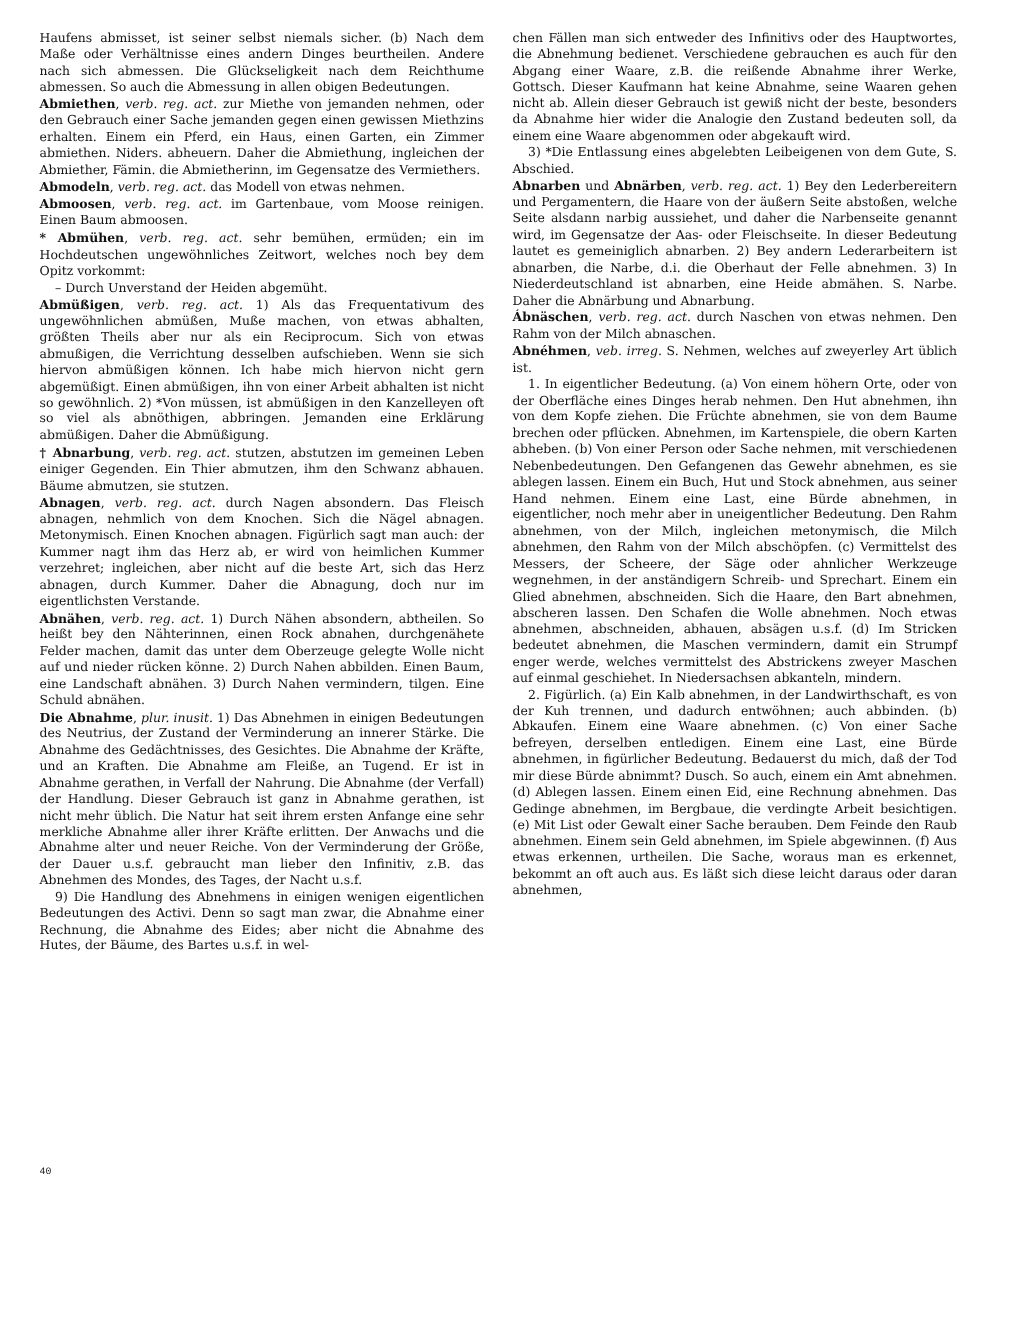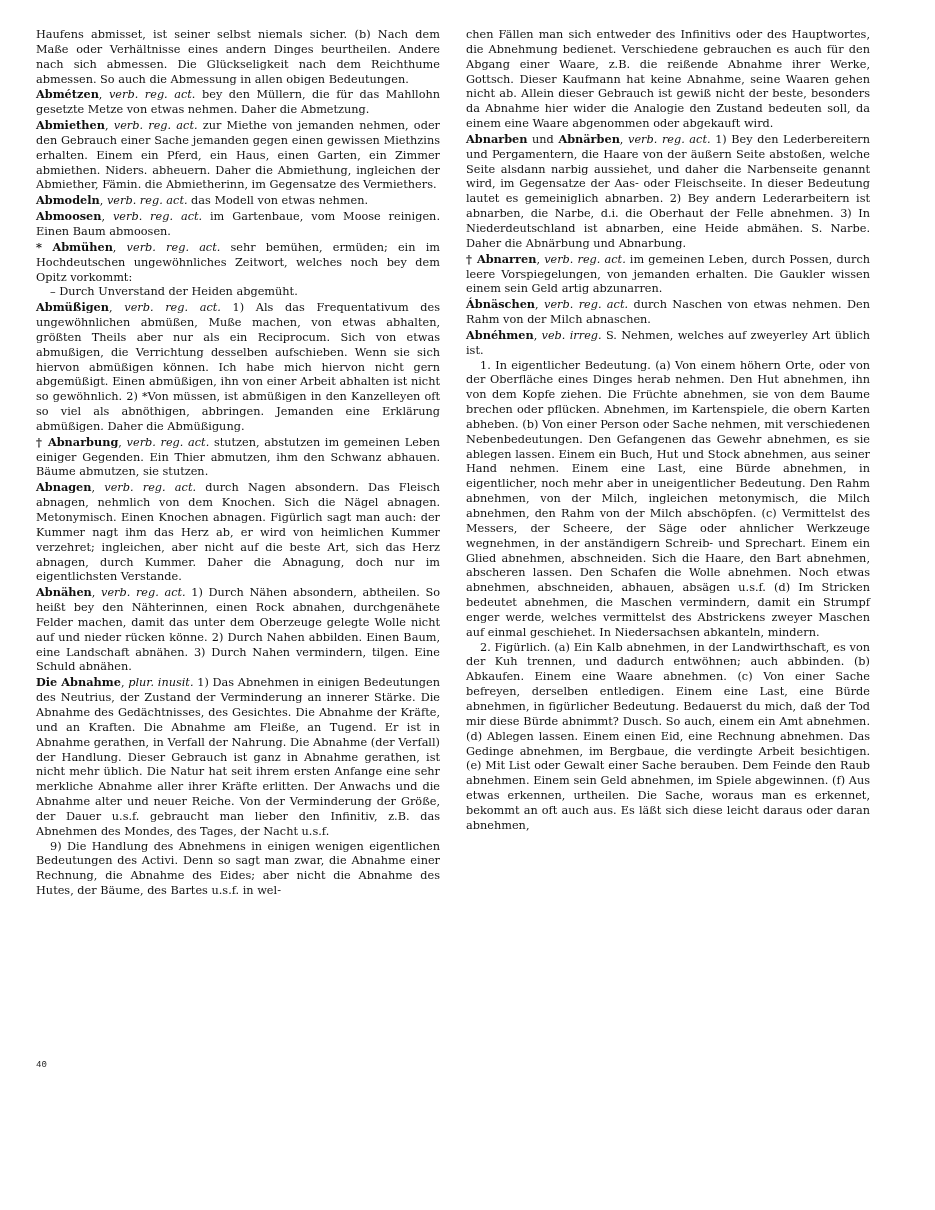--- a/index.html
+++ b/index.html
@@ -52,37 +52,36 @@
     color: #222;
   }
 </style>
 </head>
 <body>
 
 <div class="page">
   <div class="columns">
     <div class="col" id="left-col">
         <p class=""><span>Haufens abmisset, ist seiner selbst niemals sicher. (b) Nach dem Maße oder Verhältnisse eines andern Dinges beurtheilen. Andere nach sich abmessen. Die Glückseligkeit nach dem Reichthume abmessen. So auch die Abmessung in allen obigen Bedeutungen.</span></p>
-        <p class=""><b>Abmétzen</b><span>, </span><i>verb. reg. act.</i><span> bey den Müllern, die für das Mahllohn gesetzte Metze von etwas nehmen. Daher die Abmetzung.</span></p>
         <p class=""><b>Abmiethen</b><span>, </span><i>verb. reg. act.</i><span> zur Miethe von jemanden nehmen, oder den Gebrauch einer Sache jemanden gegen einen gewissen Miethzins erhalten. Einem ein Pferd, ein Haus, einen Garten, ein Zimmer abmiethen. Niders. abheuern. Daher die Abmiethung, ingleichen der Abmiether, Fämin. die Abmietherinn, im Gegensatze des Vermiethers.</span></p>
         <p class=""><b>Abmodeln</b><span>, </span><i>verb. reg. act.</i><span> das Modell von etwas nehmen.</span></p>
         <p class=""><b>Abmoosen</b><span>, </span><i>verb. reg. act.</i><span> im Gartenbaue, vom Moose reinigen. Einen Baum abmoosen.</span></p>
         <p class=""><b>* Abmühen</b><span>, </span><i>verb. reg. act.</i><span> sehr bemühen, ermüden; ein im Hochdeutschen ungewöhnliches Zeitwort, welches noch bey dem Opitz vorkommt:</span></p>
         <p class="ind"><span>– Durch Unverstand der Heiden abgemüht.</span></p>
         <p class=""><b>Abmüßigen</b><span>, </span><i>verb. reg. act.</i><span> 1) Als das Frequentativum des ungewöhnlichen abmüßen, Muße machen, von etwas abhalten, größten Theils aber nur als ein Reciprocum. Sich von etwas abmußigen, die Verrichtung desselben aufschieben. Wenn sie sich hiervon abmüßigen können. Ich habe mich hiervon nicht gern abgemüßigt. Einen abmüßigen, ihn von einer Arbeit abhalten ist nicht so gewöhnlich. 2) *Von müssen, ist abmüßigen in den Kanzelleyen oft so viel als abnöthigen, abbringen. Jemanden eine Erklärung abmüßigen. Daher die Abmüßigung.</span></p>
         <p class=""><b>† Abnarbung</b><span>, </span><i>verb. reg. act.</i><span> stutzen, abstutzen im gemeinen Leben einiger Gegenden. Ein Thier abmutzen, ihm den Schwanz abhauen. Bäume abmutzen, sie stutzen.</span></p>
         <p class=""><b>Abnagen</b><span>, </span><i>verb. reg. act.</i><span> durch Nagen absondern. Das Fleisch abnagen, nehmlich von dem Knochen. Sich die Nägel abnagen. Metonymisch. Einen Knochen abnagen. Figürlich sagt man auch: der Kummer nagt ihm das Herz ab, er wird von heimlichen Kummer verzehret; ingleichen, aber nicht auf die beste Art, sich das Herz abnagen, durch Kummer. Daher die Abnagung, doch nur im eigentlichsten Verstande.</span></p>
         <p class=""><b>Abnähen</b><span>, </span><i>verb. reg. act.</i><span> 1) Durch Nähen absondern, abtheilen. So heißt bey den Nähterinnen, einen Rock abnahen, durchgenähete Felder machen, damit das unter dem Oberzeuge gelegte Wolle nicht auf und nieder rücken könne. 2) Durch Nahen abbilden. Einen Baum, eine Landschaft abnähen. 3) Durch Nahen vermindern, tilgen. Eine Schuld abnähen.</span></p>
         <p class=""><b>Die Abnahme</b><span>, </span><i>plur. inusit.</i><span> 1) Das Abnehmen in einigen Bedeutungen des Neutrius, der Zustand der Verminderung an innerer Stärke. Die Abnahme des Gedächtnisses, des Gesichtes. Die Abnahme der Kräfte, und an Kraften. Die Abnahme am Fleiße, an Tugend. Er ist in Abnahme gerathen, in Verfall der Nahrung. Die Abnahme (der Verfall) der Handlung. Dieser Gebrauch ist ganz in Abnahme gerathen, ist nicht mehr üblich. Die Natur hat seit ihrem ersten Anfange eine sehr merkliche Abnahme aller ihrer Kräfte erlitten. Der Anwachs und die Abnahme alter und neuer Reiche. Von der Verminderung der Größe, der Dauer u.s.f. gebraucht man lieber den Infinitiv, z.B. das Abnehmen des Mondes, des Tages, der Nacht u.s.f.</span></p>
         <p class="ind"><span>9) Die Handlung des Abnehmens in einigen wenigen eigentlichen Bedeutungen des Activi. Denn so sagt man zwar, die Abnahme einer Rechnung, die Abnahme des Eides; aber nicht die Abnahme des Hutes, der Bäume, des Bartes u.s.f. in wel-</span></p>
       </div>
     <div class="col" id="right-col">
         <p class=""><span>chen Fällen man sich entweder des Infinitivs oder des Hauptwortes, die Abnehmung bedienet. Verschiedene gebrauchen es auch für den Abgang einer Waare, z.B. die reißende Abnahme ihrer Werke, Gottsch. Dieser Kaufmann hat keine Abnahme, seine Waaren gehen nicht ab. Allein dieser Gebrauch ist gewiß nicht der beste, besonders da Abnahme hier wider die Analogie den Zustand bedeuten soll, da einem eine Waare abgenommen oder abgekauft wird.</span></p>
+        <p class="ind"><span>3) *Die Entlassung eines abgelebten Leibeigenen von dem Gute, S. Abschied.</span></p>
         <p class=""><b>Abnarben</b><span> und </span><b>Abnärben</b><span>, </span><i>verb. reg. act.</i><span> 1) Bey den Lederbereitern und Pergamentern, die Haare von der äußern Seite abstoßen, welche Seite alsdann narbig aussiehet, und daher die Narbenseite genannt wird, im Gegensatze der Aas- oder Fleischseite. In dieser Bedeutung lautet es gemeiniglich abnarben. 2) Bey andern Lederarbeitern ist abnarben, die Narbe, d.i. die Oberhaut der Felle abnehmen. 3) In Niederdeutschland ist abnarben, eine Heide abmähen. S. Narbe. Daher die Abnärbung und Abnarbung.</span></p>
-        <p class=""><b>† Abnarren</b><span>, </span><i>verb. reg. act.</i><span> im gemeinen Leben, durch Possen, durch leere Vorspiegelungen, von jemanden erhalten. Die Gaukler wissen einem sein Geld artig abzunarren.</span></p>
         <p class=""><b>Ábnäschen</b><span>, </span><i>verb. reg. act.</i><span> durch Naschen von etwas nehmen. Den Rahm von der Milch abnaschen.</span></p>
         <p class=""><b>Abnéhmen</b><span>, </span><i>veb. irreg.</i><span> S. Nehmen, welches auf zweyerley Art üblich ist.</span></p>
         <p class="ind"><span>1. In eigentlicher Bedeutung. (a) Von einem höhern Orte, oder von der Oberfläche eines Dinges herab nehmen. Den Hut abnehmen, ihn von dem Kopfe ziehen. Die Früchte abnehmen, sie von dem Baume brechen oder pflücken. Abnehmen, im Kartenspiele, die obern Karten abheben. (b) Von einer Person oder Sache nehmen, mit verschiedenen Nebenbedeutungen. Den Gefangenen das Gewehr abnehmen, es sie ablegen lassen. Einem ein Buch, Hut und Stock abnehmen, aus seiner Hand nehmen. Einem eine Last, eine Bürde abnehmen, in eigentlicher, noch mehr aber in uneigentlicher Bedeutung. Den Rahm abnehmen, von der Milch, ingleichen metonymisch, die Milch abnehmen, den Rahm von der Milch abschöpfen. (c) Vermittelst des Messers, der Scheere, der Säge oder ahnlicher Werkzeuge wegnehmen, in der anständigern Schreib- und Sprechart. Einem ein Glied abnehmen, abschneiden. Sich die Haare, den Bart abnehmen, abscheren lassen. Den Schafen die Wolle abnehmen. Noch etwas abnehmen, abschneiden, abhauen, absägen u.s.f. (d) Im Stricken bedeutet abnehmen, die Maschen vermindern, damit ein Strumpf enger werde, welches vermittelst des Abstrickens zweyer Maschen auf einmal geschiehet. In Niedersachsen abkanteln, mindern.</span></p>
         <p class="ind"><span>2. Figürlich. (a) Ein Kalb abnehmen, in der Landwirthschaft, es von der Kuh trennen, und dadurch entwöhnen; auch abbinden. (b) Abkaufen. Einem eine Waare abnehmen. (c) Von einer Sache befreyen, derselben entledigen. Einem eine Last, eine Bürde abnehmen, in figürlicher Bedeutung. Bedauerst du mich, daß der Tod mir diese Bürde abnimmt? Dusch. So auch, einem ein Amt abnehmen. (d) Ablegen lassen. Einem einen Eid, eine Rechnung abnehmen. Das Gedinge abnehmen, im Bergbaue, die verdingte Arbeit besichtigen. (e) Mit List oder Gewalt einer Sache berauben. Dem Feinde den Raub abnehmen. Einem sein Geld abnehmen, im Spiele abgewinnen. (f) Aus etwas erkennen, urtheilen. Die Sache, woraus man es erkennet, bekommt an oft auch aus. Es läßt sich diese leicht daraus oder daran abnehmen,</span></p>
       </div>
   </div>
   <div class="folio">40</div>
 </div>
 
 </body></html>

